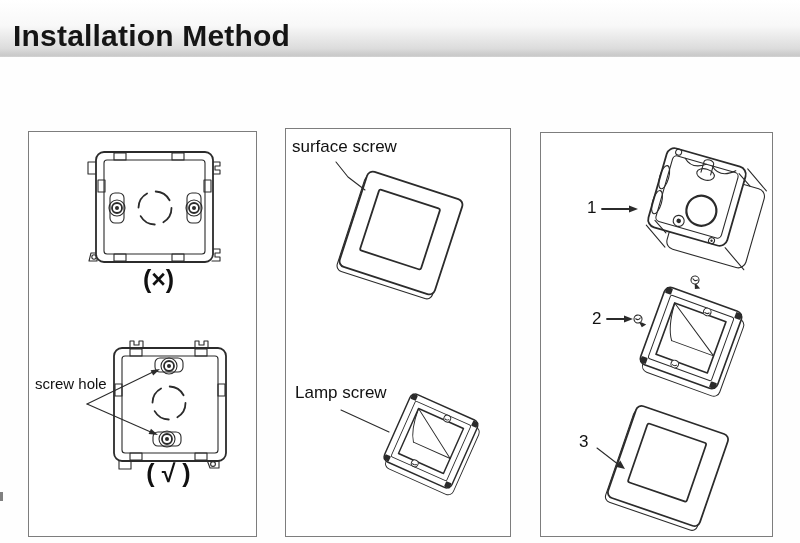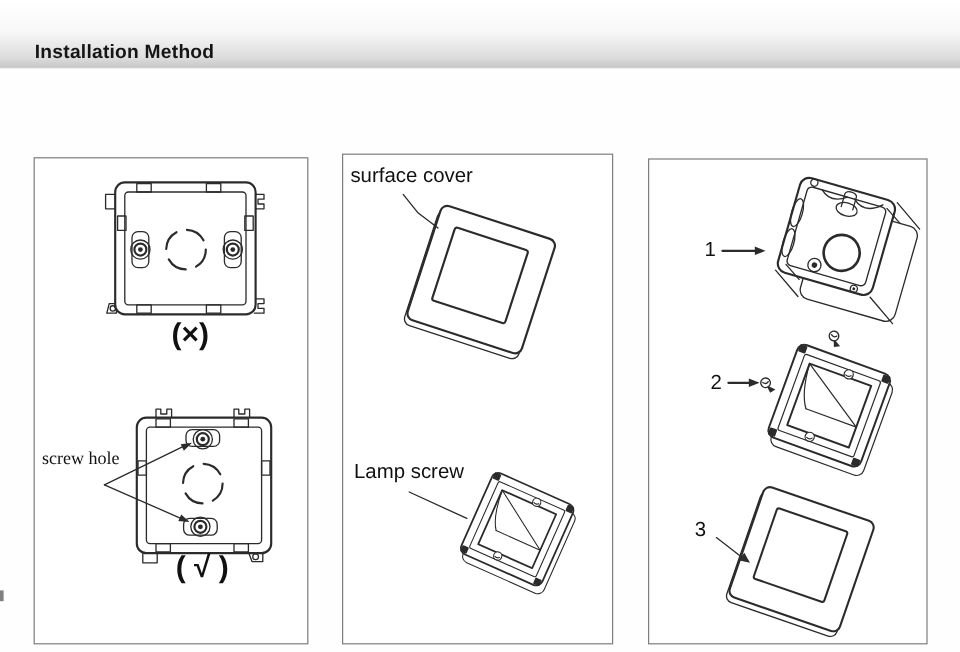--- a/index.html
+++ b/index.html
@@ -5,34 +5,34 @@
   html,body{margin:0;padding:0;}
   .page{
     position:relative;width:800px;height:543px;overflow:hidden;
     background:#fefefe;font-family:"Liberation Sans",sans-serif;color:#1a1a1a;
   }
   .titlebar{
     position:absolute;left:0;top:0;width:800px;height:57px;
     background:linear-gradient(180deg,#ffffff 0%,#f8f8f8 45%,#dcdcdc 85%,#c9c9c9 97%,#d4d4d4 100%);
   }
   .titlebar h1{
-    position:absolute;left:13px;top:19px;margin:16px;
-    font-size:16px;font-weight:600;letter-spacing:0.2px;color:#151515;
+    position:absolute;left:13px;top:19px;margin:0;
+    font-size:30px;font-weight:600;letter-spacing:0.2px;color:#151515;
   }
   .panel{
     position:absolute;background:#ffffff;border:1.5px solid #7d7d7d;box-sizing:border-box;
   }
   #panel-orientation{left:28px;top:131px;width:229px;height:406px;}
   #panel-parts{left:285px;top:128px;width:226px;height:409px;}
   #panel-assembly{left:540px;top:132px;width:233px;height:405px;}
   .panel svg.fig{position:absolute;left:0;top:0;}
   .lbl{
     position:absolute;font-size:17px;color:#111;white-space:nowrap;
   }
-  .lbl.small{font-size:15px;font-family:Liberation Serif, serif;}
+  .lbl.small{font-size:15px;}
   .mark{
     position:absolute;font-size:25px;font-weight:700;color:#111;
     text-align:center;white-space:nowrap;
   }
   .stepnum{
     position:absolute;font-size:17px;color:#111;white-space:nowrap;
   }
   .smudge{position:absolute;left:0;top:492px;width:3px;height:9px;background:#4a4a4a;opacity:.7;}
   
   .ln{fill:none;stroke:#2b2b2b;stroke-width:1.8;stroke-linejoin:round;stroke-linecap:round;}
@@ -154,21 +154,21 @@
       <g>
         <use href="#surface-cover-shape" transform="translate(115,104) rotate(18)"></use>
       </g>
       <polyline points="50,33 62,48 79,61" class="ln thin"></polyline>
       <g>
         <use href="#lamp-body-shape" transform="translate(145,312) rotate(24) scale(0.82)"></use>
       </g>
       <line x1="55" y1="281" x2="103" y2="303" class="ln thin"></line>
     </svg>
 
-    <div class="lbl" style="left:6px;top:8px">surface cover</div>
+    <div class="lbl" style="left:6px;top:8px">surface screw</div>
     <div class="lbl" style="left:9px;top:254px">Lamp screw</div>
   </section>
 
   <section class="panel" id="panel-assembly">
     <svg class="fig" width="230" height="402" viewBox="0 0 230 402">
 
       <g transform="translate(156,64) rotate(16)">
         <rect x="-17" y="-25" width="82" height="82" rx="8" class="ln thin"></rect>
         <line x1="41" y1="-41" x2="65" y2="-25" class="ln thin"></line>
         <line x1="41" y1="41" x2="65" y2="57" class="ln thin"></line>

